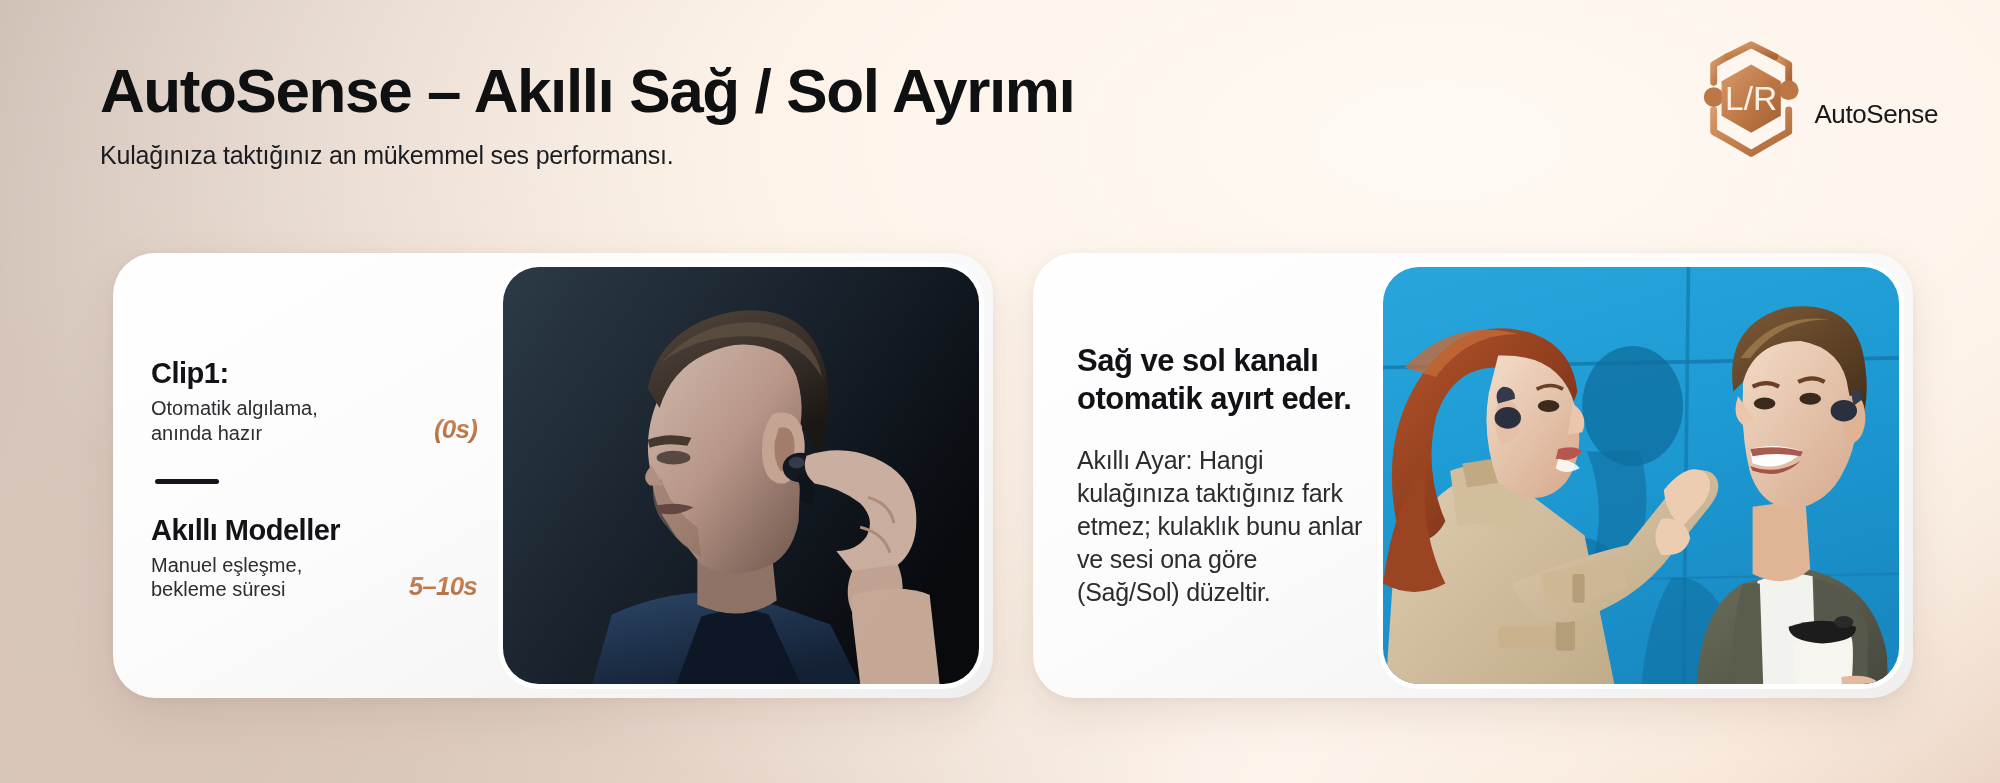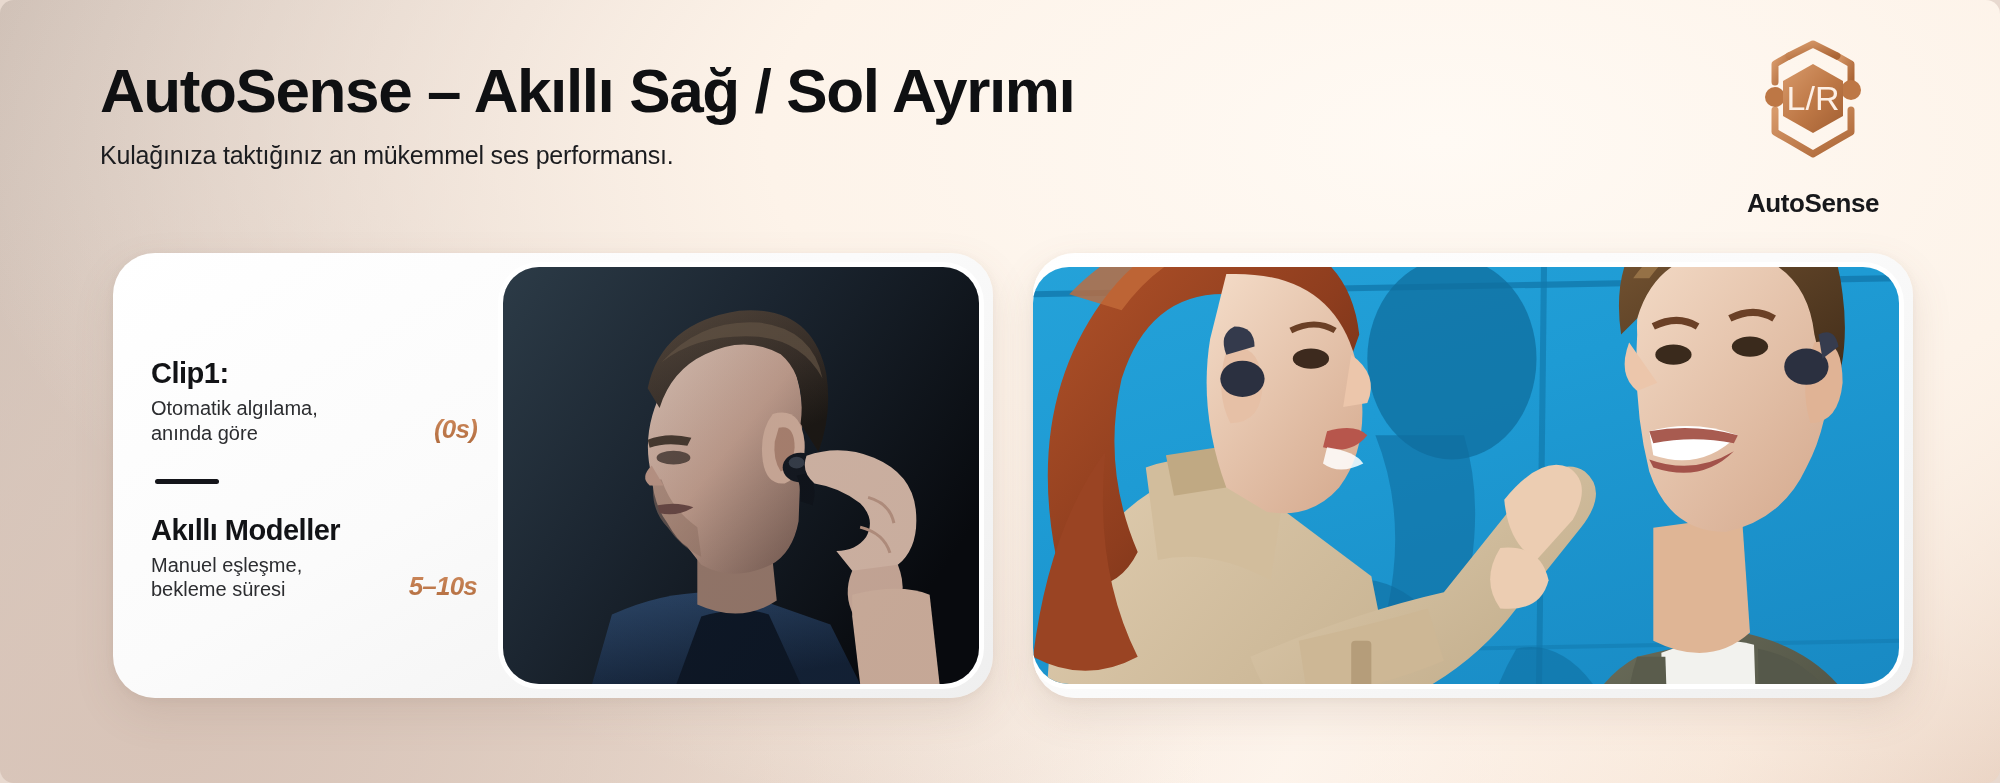--- a/index.html
+++ b/index.html
@@ -8,41 +8,40 @@
     font-family: "Liberation Sans", sans-serif;
     background: #e8d9cf;
     overflow:hidden;
   }
   .banner {
     position:relative; width:2000px; height:783px; overflow:hidden;
     background:
       radial-gradient(120% 150% at 72% 18%, #fffaf4 0%, #fdf3e9 28%, rgba(253,240,230,0) 62%),
       radial-gradient(90% 120% at 8% 95%, #d8c4b8 0%, rgba(216,196,184,0) 58%),
       linear-gradient(118deg, #cfc0b6 0%, #ddcdc3 22%, #f3e4d8 48%, #fdf4ec 70%, #f7e6d8 88%, #e9d2c2 100%);
-    border-radius: 14px;
   }
   
   .header { position:absolute; left:100px; top:58px; }
   .title {
     font-size:62px; font-weight:700; color:#0f1012;
     letter-spacing:-1.4px; line-height:1.05; white-space:nowrap;
   }
   .subtitle {
     margin-top:18px; font-size:25px; color:#1b1c1f;
     font-weight:400; letter-spacing:-0.2px; white-space:nowrap;
   }
   
   .logo-block {
     position:absolute; right:62px; top:40px;
-    width:250px; display:flex; flex-direction:column;
+    width:250px; display:flex; 
     align-items:center;
   }
   .logo-mark { width:128px; height:128px; display:block; }
   .logo-text {
-    margin-top:20px; font-size:26px; font-weight:700;
+    margin-top:20px; font-size:26px; font-weight:400;
     color:#17181b; letter-spacing:-0.4px;
   }
   
   .cards { position:absolute; left:113px; top:253px; display:flex; gap:40px; }
   .card {
     border-radius:42px;
     background: linear-gradient(150deg, #ffffff 0%, #fbfbfb 45%, #efefef 100%);
     box-shadow: 0 16px 40px rgba(120,95,80,0.13), 0 2px 8px rgba(120,95,80,0.07);
     display:flex; overflow:hidden;
   }
@@ -127,21 +126,21 @@
   <div class="cards">
 
     <div class="card card-left">
       <div class="pane-text-left">
 
         <div>
           <div class="row-head">Clip1:</div>
           <div class="row-body">
             <div class="row-desc">
               <div>Otomatik algılama,</div>
-              <div>anında göre</div>
+              <div>anında hazır</div>
             </div>
             <div class="row-val">(0s)</div>
           </div>
         </div>
 
         <div class="divider"></div>
 
         <div>
           <div class="row-head">Akıllı Modeller</div>
           <div class="row-body">
@@ -217,20 +216,24 @@
 
             <path d="M352 352 L360 420 L440 420 L430 330 Q400 318 352 330 Z" fill="#dfbda9"></path>
 
             <rect width="480" height="420" fill="url(#bgman)" opacity="0.12"></rect>
           </svg>
         </div>
       </div>
     </div>
 
     <div class="card card-right">
+      <div class="pane-text-right">
+        <div class="r-head">Sağ ve sol kanalı otomatik ayırt eder.</div>
+        <div class="r-body">Akıllı Ayar: Hangi kulağınıza taktığınız fark etmez; kulaklık bunu anlar ve sesi ona göre (Sağ/Sol) düzeltir.</div>
+      </div>
 
       <div class="photo-wrap">
         <div class="photo">
           <svg viewBox="0 0 430 420" preserveAspectRatio="xMidYMid slice">
             <defs>
               <linearGradient id="wall" x1="0" y1="0" x2="0.3" y2="1">
                 <stop offset="0%" stop-color="#2aa8dd"></stop>
                 <stop offset="50%" stop-color="#1e9bd4"></stop>
                 <stop offset="100%" stop-color="#1888c2"></stop>
               </linearGradient>

